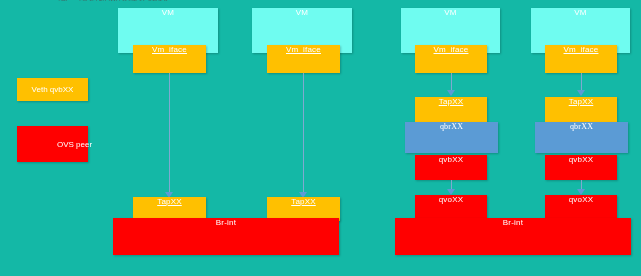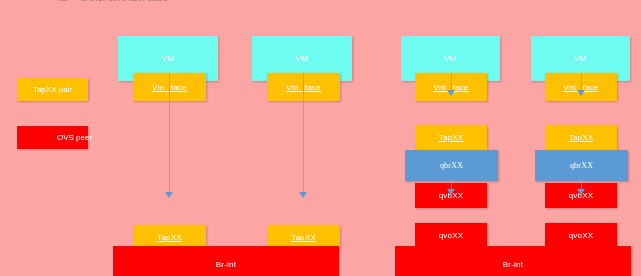--- a/index.html
+++ b/index.html
@@ -4,38 +4,36 @@
 <style>
   html, body {
     margin: 0;
     padding: 0;
     background: #ffffff;
   }
   #canvas {
     position: relative;
     width: 641px;
     height: 276px;
-    background: #fca5a5;
+    background: #14b8a6;
     font-family: "Liberation Sans", sans-serif;
     overflow: hidden;
   }
 
   
   .node {
     position: absolute;
     box-sizing: border-box;
     display: flex;
-    align-items: center;
     justify-content: center;
     color: #ffffff;
     text-align: center;
     letter-spacing: .2px;
     box-shadow: 1px 1px 2px rgba(0,0,0,.22);
     white-space: nowrap;
-    margin-top: 28px;
   }
 
   .node.vm      { background: #6FFCF0; color: #ffffff; }
   .node.orange  { background: #FFC000; text-decoration: underline; }
   .node.blue    { background: #5B9BD5; font-family: Liberation Serif, serif; }
   .node.red     { background: #FF0000; }
 
   
   .legend-box {
     position: absolute;
@@ -77,24 +75,24 @@
   }
 </style>
 </head>
 <body>
 
 <div id="canvas">
 
   <div class="top-heading">图：虚拟机网络连接拓扑</div>
 
   <div class="legend-box" style="left:17px; top:78px; width:71px; height:23px; background:#FFC000; font-size:8px;">
-    <span>TapXX pair</span>
+    <span>Veth qvbXX</span>
   </div>
 
-  <div class="legend-box" style="left:17px; top:126px; width:71px; height:23px; background:#FF0000; font-size:8px;padding-left:44px;">
+  <div class="legend-box" style="left:17px; top:126px; width:71px; height:36px; background:#FF0000; font-size:8px;padding-left:44px;">
     <span>OVS peer</span>
   </div>
 
   <div class="node vm" style="left:118px; top:8px; width:100px; height:45px; font-size:8px;">
     <span>VM</span>
   </div>
   <div class="node orange" style="left:133px; top:45px; width:73px; height:28px; font-size:8px;">
     <span>Vm_iface</span>
   </div>
   <div class="arrow" style="left:169px; top:73px; height:122px;"></div>

